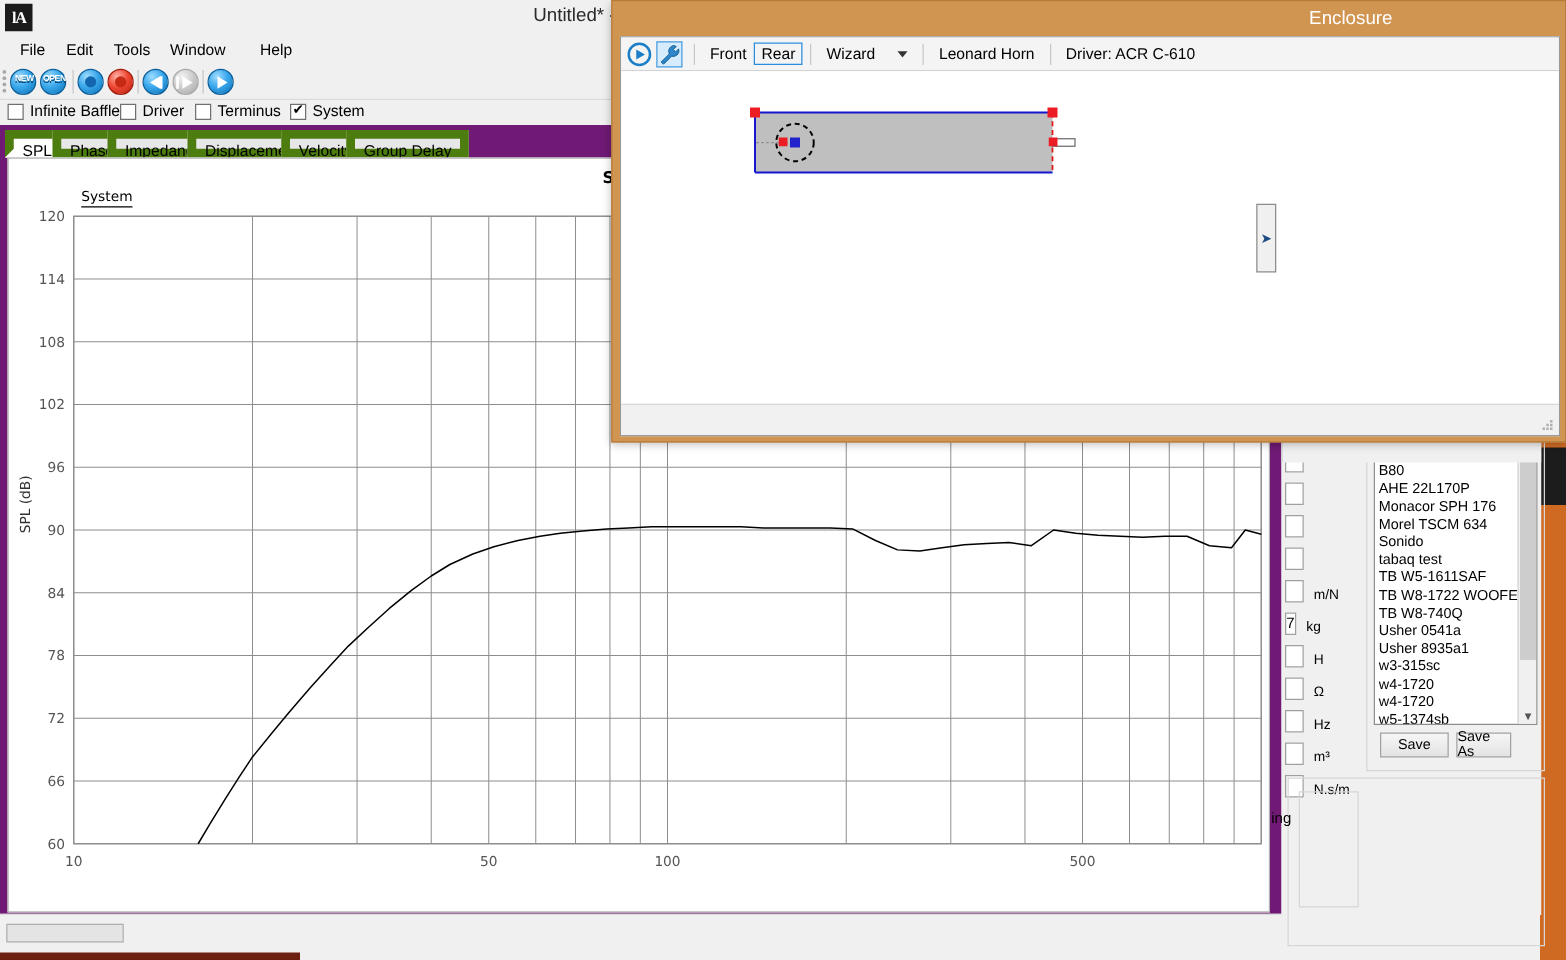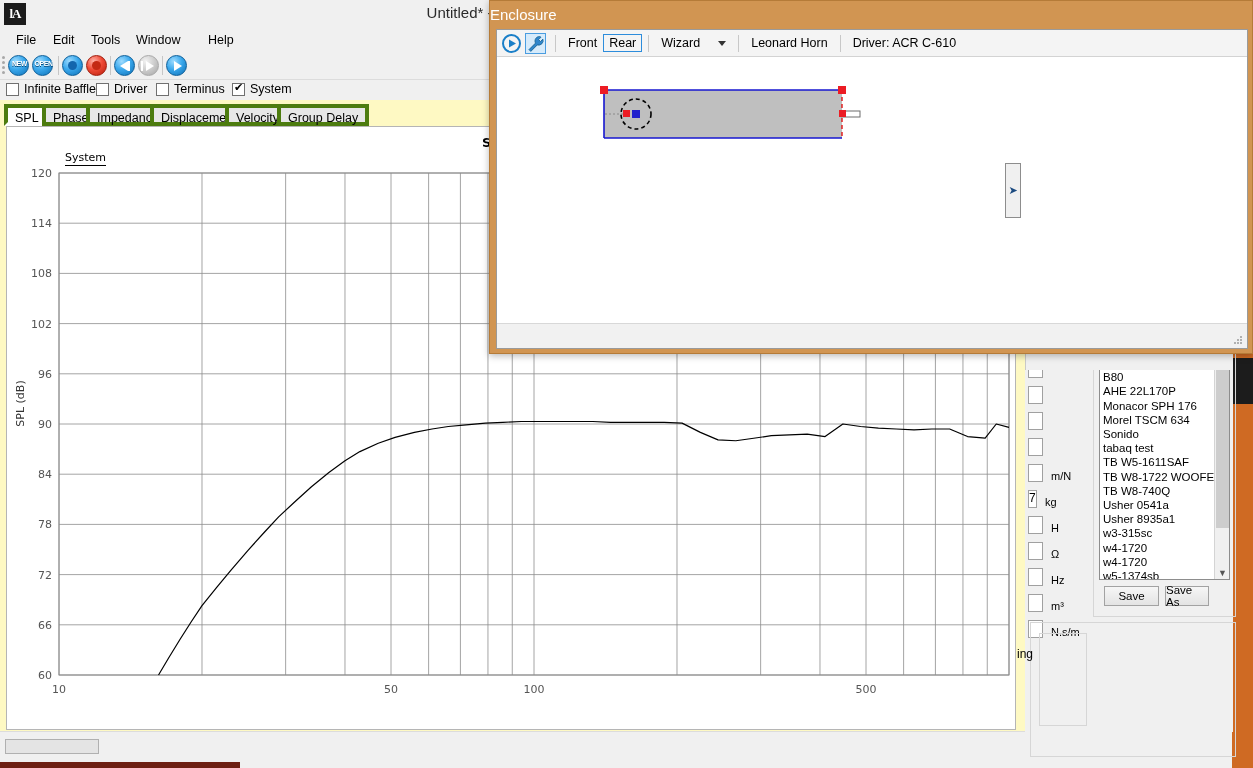--- a/index.html
+++ b/index.html
@@ -10,21 +10,21 @@
     font-size:12px;
     background:#d8541a;
     overflow:hidden;
     position:relative;
     -webkit-font-smoothing:antialiased;
   }
 
   
   #app-window {
     position:absolute; left:0; top:0; width:1232px; height:768px;
-    background:#fef9c3;
+    background:#701a75;
   }
   #title-bar {
     position:absolute; left:0; top:0; width:1232px; height:28px;
     background:#f0f0f0;
   }
   #app-logo {
     position:absolute; left:4px; top:3px; width:22px; height:22px;
     background:#1b1b1b; color:#fff; font-weight:bold; font-size:13px;
     text-align:center; line-height:22px; letter-spacing:-1px;
     font-family:"Liberation Serif", serif;
@@ -111,21 +111,21 @@
   }
   .cbx-lbl { font-size:12.5px; color:#000; }
 
   
   #tab-row {
     position:absolute; left:0; top:104px; width:1232px; height:22px;
   }
   .tab {
     position:absolute; top:0; height:22px; line-height:21px;
     padding:0 7px; font-size:12.5px; color:#000;
-    border:4px solid #4d7c0f; background:#e7e7e7; cursor:default;
+    border:7px solid #4d7c0f; background:#e7e7e7; cursor:default;
   }
   .tab.active { background:#fff; border-bottom-color:#fff; }
 
   
   #plot-panel {
     position:absolute; left:6px; top:126px; width:1010px; height:604px;
     background:#fff; border:1px solid #b5b5b5;
   }
   #plot-title {
     position:absolute; left:0; top:8px; width:1010px; text-align:center;
@@ -241,21 +241,21 @@
   }
   #stuff-lbl { position:absolute; left:-14px; top:24px; font-size:12px; color:#000; }
 
   
   #enc-dialog {
     position:absolute; left:489px; top:0; width:764px; height:354px;
     background:#d19552; border:1px solid #b57b38; z-index:50;
     box-shadow:0 2px 7px rgba(0,0,0,.28);
   }
   #enc-title {
-    position:absolute; left:0; top:5px; width:624px; text-align:left;
+    position:absolute; left:0; top:5px; width:624px; text-align:right;
     font-size:15px; color:#fff;
   }
   #enc-body {
     position:absolute; left:6px; top:28px; width:752px; height:320px;
     background:#fff; border:1px solid #9a9a9a;
   }
   #enc-toolbar {
     position:absolute; left:0; top:0; width:750px; height:27px;
     background:#f4f4f4; border-bottom:1px solid #d3d3d3;
     display:flex; align-items:center; padding-left:4px; gap:0px;

